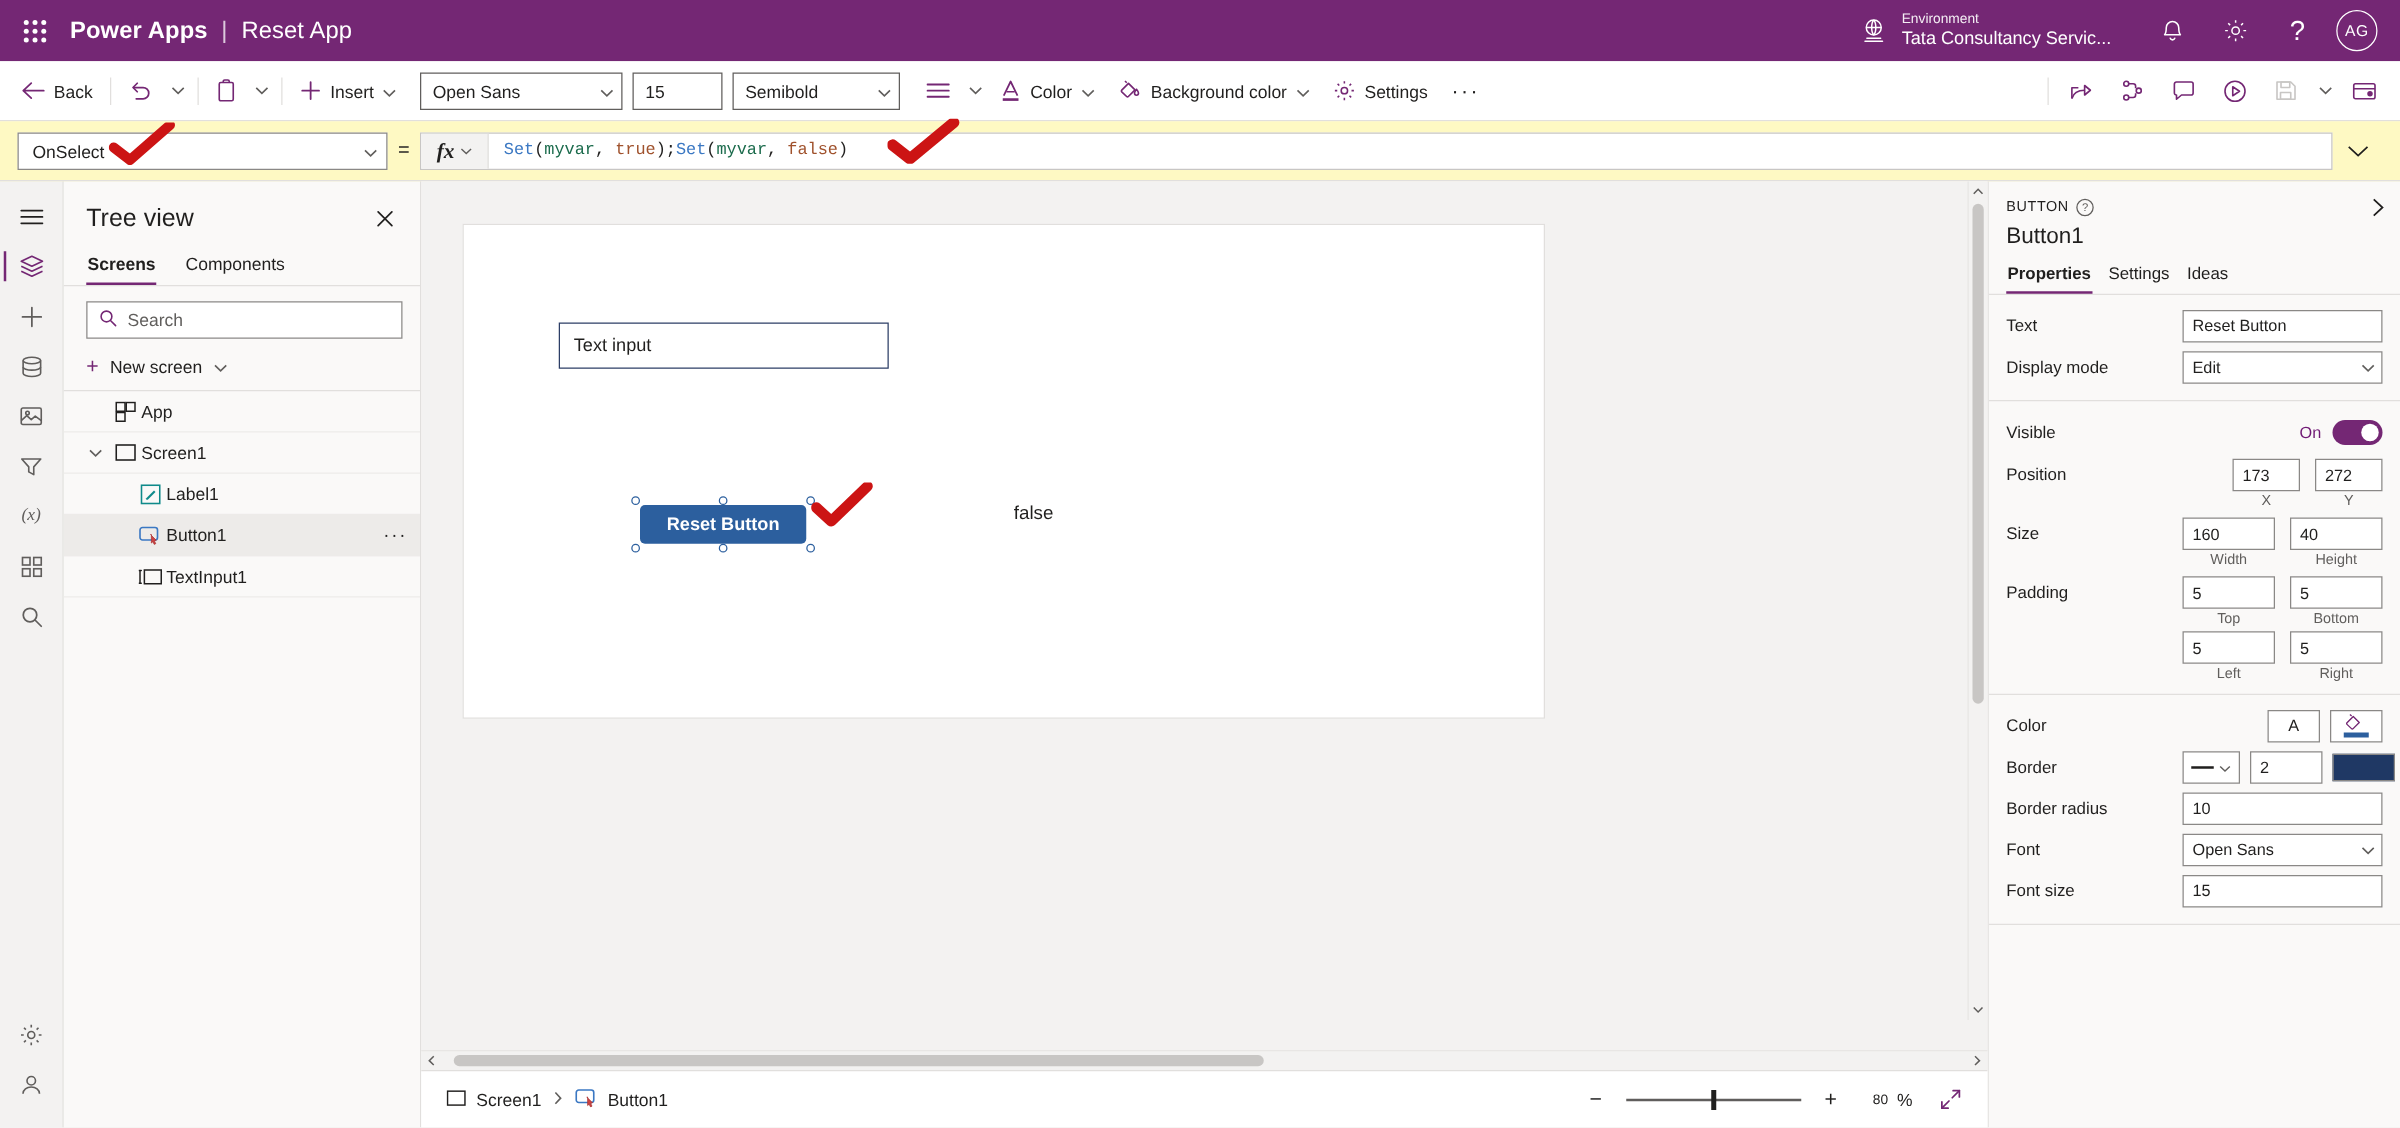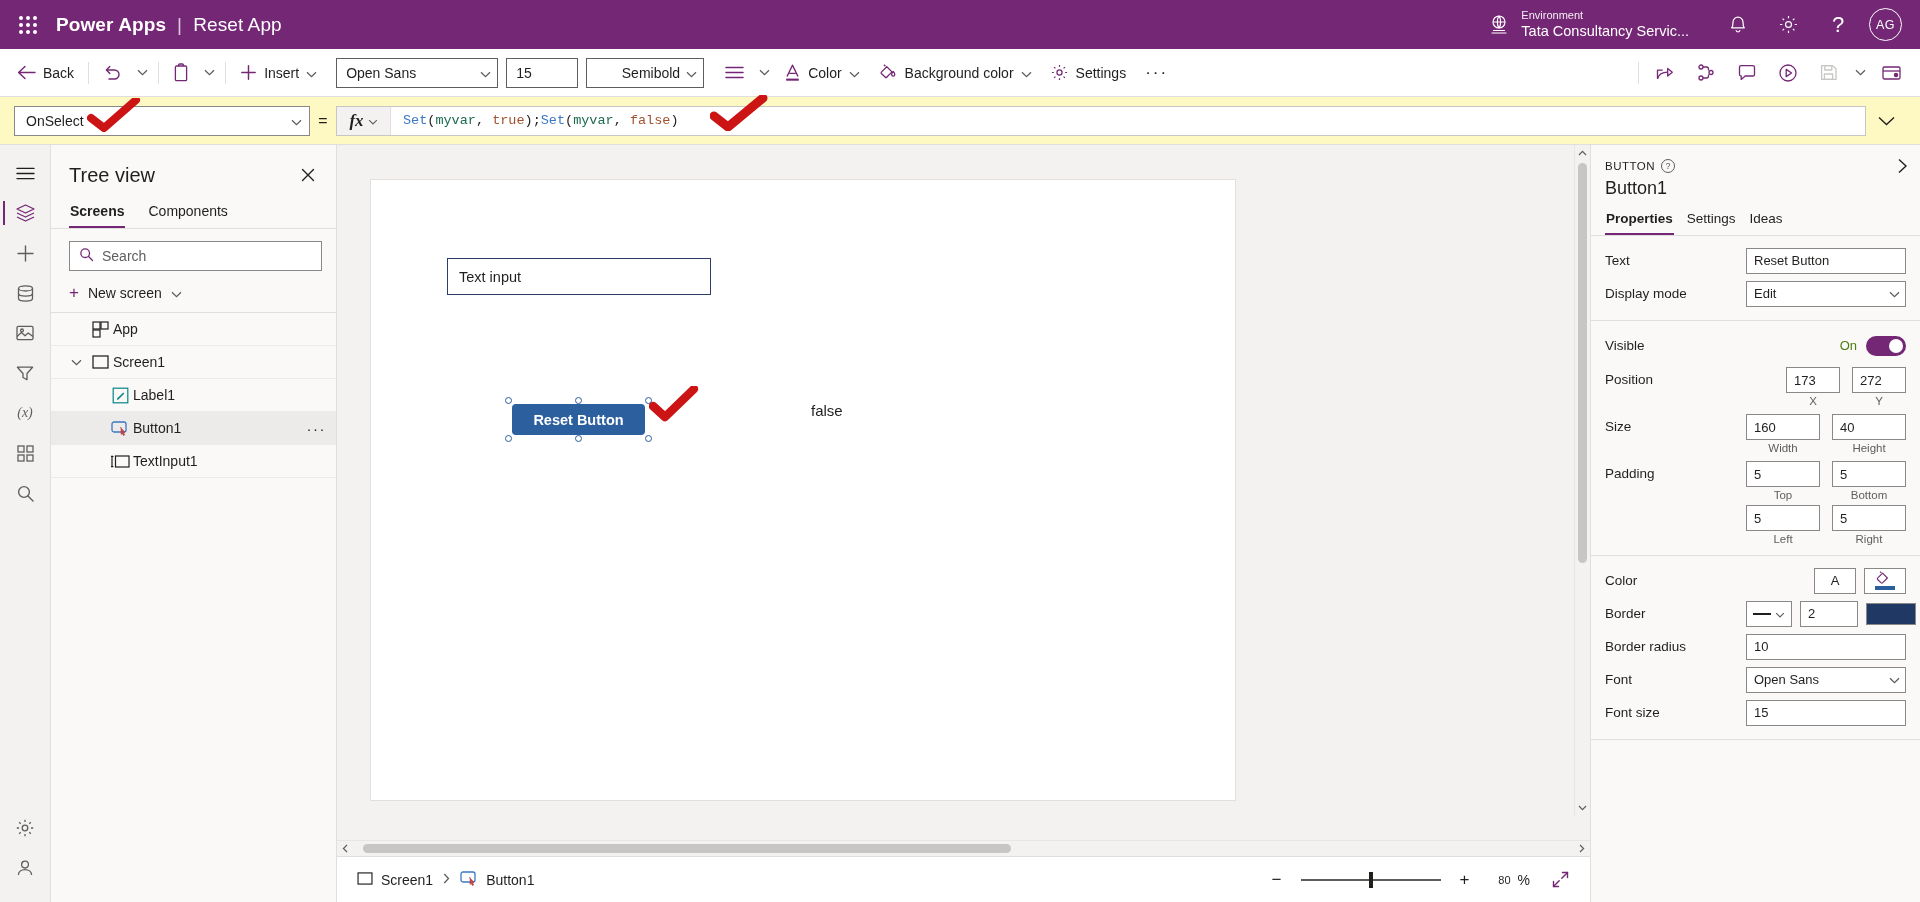--- a/index.html
+++ b/index.html
@@ -56,21 +56,21 @@
   .tb-div { width:1px; height:22px; background:#e1dfdd; margin:0 5px; }
   .tb-sel {
     height:30px; border:1px solid #605e5c; background:#fff;
     display:flex; align-items:center; padding:0 6px 0 9px; font-size:14px;
     cursor:pointer; color:#201f1e;
   }
   .tb-sel .val { flex:1; overflow:hidden; white-space:nowrap; }
   .tb-sel .cv { color:#605e5c; margin-left:6px; }
   .w-font { width:162px; }
   .w-size { width:72px; }
-  .w-weight { width:118px;text-align:right; }
+  .w-weight { width:134px; }
   .tb-right { margin-left:auto; display:flex; align-items:center; }
   .tb-ricon {
     width:41px; height:34px; display:flex; align-items:center; justify-content:center;
     cursor:pointer; color:#742774;
   }
   .tb-ricon.disabled { color:#c8c6c4; }
   .dots { letter-spacing:2px; font-size:17px; color:#201f1e; padding:0 10px; cursor:pointer; line-height:1; }
 
   
   .fxbar {
@@ -160,21 +160,21 @@
   .tv-row .lbl { flex:1; }
   .tv-row .more { color:#201f1e; letter-spacing:1.5px; font-size:15px; line-height:1; }
   .ind-0 { padding-left:14px; }
   .ind-1 { padding-left:14px; }
   .ind-2 { padding-left:56px; }
 
   
   .canvasarea { flex:1; background:#f3f2f1; position:relative; display:flex; flex-direction:column; min-width:0; }
   .canvas-scroll { flex:1; position:relative; overflow:hidden; }
   .screen {
-    position:absolute; left:33px; top:34px; width:866px; height:622px;
+    position:absolute; left:33px; top:34px; width:866px; height:396px;
     background:#fff; border:1px solid #e1dfdd;
   }
   .ti-box {
     position:absolute; left:76px; top:78px; width:264px; height:37px;
     border:1px solid #2c3e66; background:#fff; display:flex; align-items:center; padding:0 11px;
     font-size:14.5px; color:#201f1e;
   }
   .btn-ctrl {
     position:absolute; left:141px; top:224px; width:133px; height:31px;
     background:#2c5f9e; color:#fff; border-radius:4px;
@@ -251,21 +251,21 @@
   .pr-select {
     height:26px; background:#fff; border:1px solid #8a8886; flex:1;
     display:flex; align-items:center; padding:0 5px 0 7px; font-size:13px; cursor:pointer; color:#201f1e;
   }
   .pr-select .v { flex:1; }
   .pr-select .cv { color:#605e5c; }
   .pr-two { display:flex; gap:12px; flex:1; }
   .pr-half { flex:1; }
   .pr-sub { font-size:11.5px; color:#605e5c; text-align:center; padding-top:2px; }
   .toggle-wrap { display:flex; align-items:center; gap:9px; margin-left:auto; }
-  .toggle-on-txt { font-size:13px; color:#4d7c0f; }
+  .toggle-on-txt { font-size:13px; color:#701a75; }
   .toggle {
     width:40px; height:20px; border-radius:10px; background:#742774; position:relative; cursor:pointer;
   }
   .toggle .knob { position:absolute; right:3px; top:3px; width:14px; height:14px; border-radius:50%; background:#fff; }
   .colorbtn {
     width:42px; height:26px; border:1px solid #8a8886; background:#fff;
     display:flex; align-items:center; justify-content:center; cursor:pointer; font-size:13px;
   }
   .colorbtn.fill { flex-direction:column; gap:0; }
   .swatch-line { width:20px; height:4px; background:#2c5f9e; }

